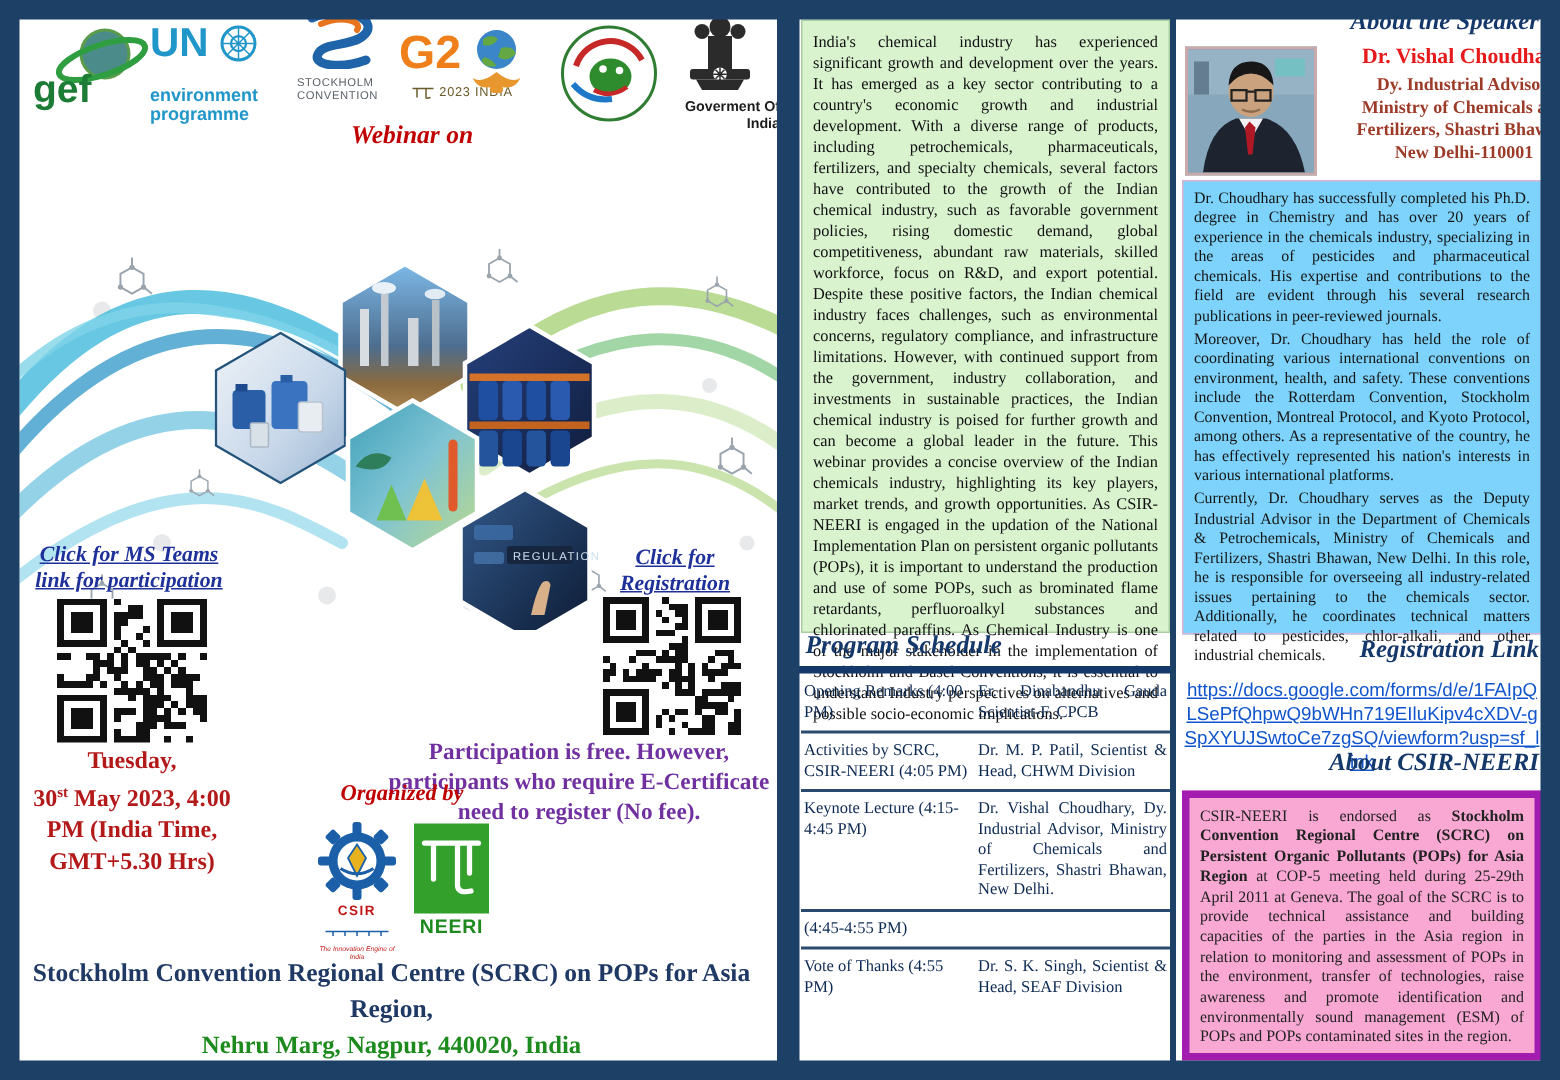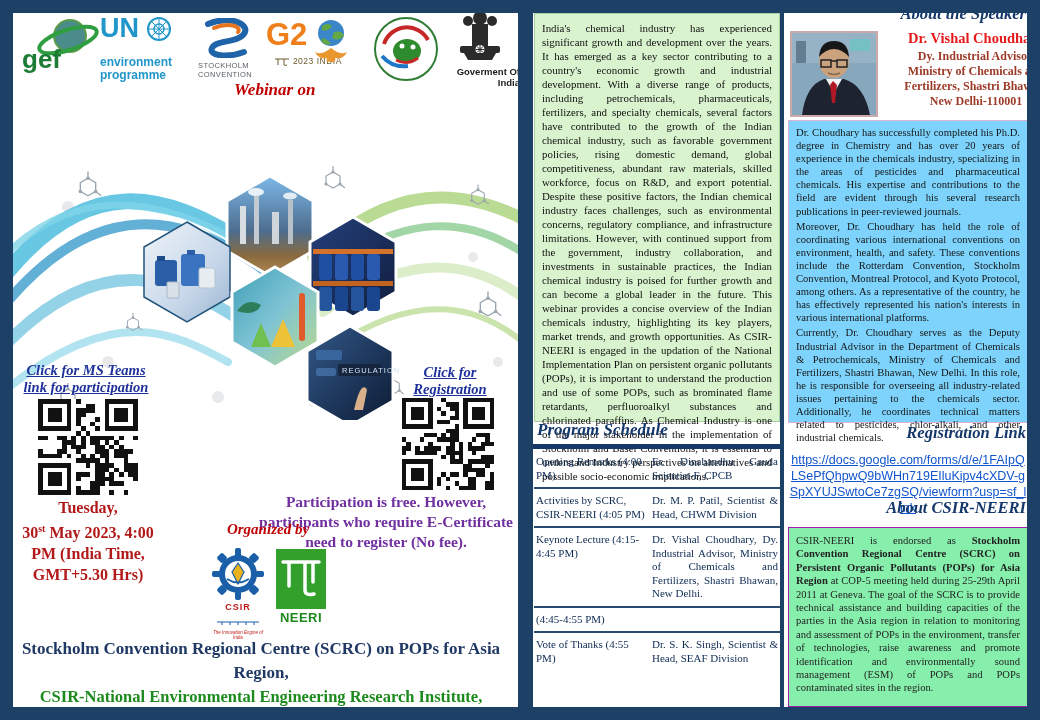--- a/index.html
+++ b/index.html
@@ -38,21 +38,21 @@
 
   
   .namebox{text-align:center;padding-left:23px;}
   .namebox .nm{color:#e61a1a;font-weight:bold;font-size:14.5px;line-height:17px;}
   .namebox .rl{color:#9c3b28;font-weight:bold;font-size:12px;line-height:15px;}
   .pinkbox{background:#7dd3fc;border:1px solid #dcb3d2;padding:5px 7px;box-sizing:border-box;
     font-size:10.6px;line-height:13.1px;text-align:justify;color:#151515;}
   .pinkbox p{margin:0 0 2px 0;}
   .urlbox{font-family:"Liberation Sans", sans-serif;font-size:12.5px;line-height:16px;color:#1155cc;
     text-decoration:underline;text-align:center;word-break:break-all;cursor:pointer;}
-  .yellowbox{background:#86efac;border:1px solid #a21caf;padding:6px 7px;box-sizing:border-box;
+  .yellowbox{background:#f9a8d4;border:5px solid #a21caf;padding:6px 7px;box-sizing:border-box;
     font-size:10.6px;line-height:13.4px;text-align:justify;color:#222;}
 
   
   .logo{position:absolute;}
   .sans{font-family:"Liberation Sans", sans-serif;}
   .gef-txt{font-weight:bold;color:#1c7c35;font-size:26px;line-height:26px;}
   .un-txt{font-weight:bold;color:#2196c9;font-size:27px;line-height:24px;}
   .un-sub{font-weight:bold;color:#2196c9;font-size:12px;line-height:13px;}
   .sc-sub{color:#5a6168;font-size:7.5px;line-height:8.5px;letter-spacing:.4px;}
   .g20-txt{font-weight:bold;font-size:31px;line-height:30px;color:#ef7f1a;position:relative;}
@@ -90,21 +90,21 @@
     <span class="un-txt sans">UN</span>
     <svg class="abs" style="left:44px;top:0;" width="30" height="28" viewBox="0 0 30 28">
       <circle cx="15" cy="13" r="11" fill="none" stroke="#2196c9" stroke-width="2"></circle>
       <circle cx="15" cy="13" r="5" fill="none" stroke="#2196c9" stroke-width="1.5"></circle>
       <path d="M15 2 V24 M4 13 H26 M7 5 L23 21 M23 5 L7 21" stroke="#2196c9" stroke-width="1"></path>
     </svg>
     <div class="un-sub sans" style="margin-top:15px;">environment</div>
     <div class="un-sub sans">programme</div>
   </div>
 
-  <div class="logo" style="left:198px;top:18px;width:62px;height:60px;">
+  <div class="logo" style="left:198px;top:6px;width:62px;height:60px;">
     <svg width="58" height="40" viewBox="0 0 58 40">
       <path d="M10 6 C34 -4 56 8 44 18 C36 25 18 22 14 30 C10 38 30 40 46 34" fill="none" stroke="#1f63a8" stroke-width="6" stroke-linecap="round"></path>
       <path d="M16 10 C30 4 44 8 40 14" fill="none" stroke="#e8741e" stroke-width="4" stroke-linecap="round"></path>
     </svg>
     <div class="sc-sub sans">STOCKHOLM</div>
     <div class="sc-sub sans">CONVENTION</div>
   </div>
 
   <div class="logo" style="left:266px;top:20px;width:100px;height:60px;">
     <span class="g20-txt sans">G2</span>
@@ -772,21 +772,20 @@
   <div class="abs" style="left:272px;top:548px;width:58px;text-align:center;">
     <svg width="52" height="62" viewBox="0 0 52 62" style="display:block;margin:0 auto;">
       <rect x="1" y="1" width="50" height="60" fill="#33a02c"></rect>
       <path d="M8 14 H44 M14 14 V38 M30 14 V42 q0 6 9 4 M38 14 V34" stroke="#ffffff" stroke-width="3.5" fill="none" stroke-linecap="round"></path>
     </svg>
     <div class="neeri-txt sans">NEERI</div>
   </div>
 
   <div class="abs footer" style="left:16px;top:637px;width:490px;">
     <div class="f1">Stockholm Convention Regional Centre (SCRC) on POPs for Asia Region,</div>
-    <div class="f2">CSIR-National Environmental Engineering Research Institute,</div>
     <div class="f2">Nehru Marg, Nagpur, 440020, India</div>
   </div>
 
   <div class="abs greenbox" style="left:534px;top:13px;width:246px;height:409px;">India's chemical industry has experienced significant growth and development over the years. It has emerged as a key sector contributing to a country's economic growth and industrial development. With a diverse range of products, including petrochemicals, pharmaceuticals, fertilizers, and specialty chemicals, several factors have contributed to the growth of the Indian chemical industry, such as favorable government policies, rising domestic demand, global competitiveness, abundant raw materials, skilled workforce, focus on R&amp;D, and export potential. Despite these positive factors, the Indian chemical industry faces challenges, such as environmental concerns, regulatory compliance, and infrastructure limitations. However, with continued support from the government, industry collaboration, and investments in sustainable practices, the Indian chemical industry is poised for further growth and can become a global leader in the future. This webinar provides a concise overview of the Indian chemicals industry, highlighting its key players, market trends, and growth opportunities. As CSIR-NEERI is engaged in the updation of the National Implementation Plan on persistent organic pollutants (POPs), it is important to understand the production and use of some POPs, such as brominated flame retardants, perfluoroalkyl substances and chlorinated paraffins. As Chemical Industry is one of the major stakeholder in the implementation of Stockholm and Basel Conventions, it is essential to understand Industry perspectives on alternatives and possible socio-economic implications.</div>
 
   <div class="abs sec-head" style="left:537px;top:420px;font-size:17px;">Program Schedule</div>
   <div class="abs" style="left:531px;top:444px;width:249px;height:5px;background:#15386b;"></div>
 
   <div class="abs schedtable" style="left:534px;top:450px;width:246px;">
     <div class="srow">

